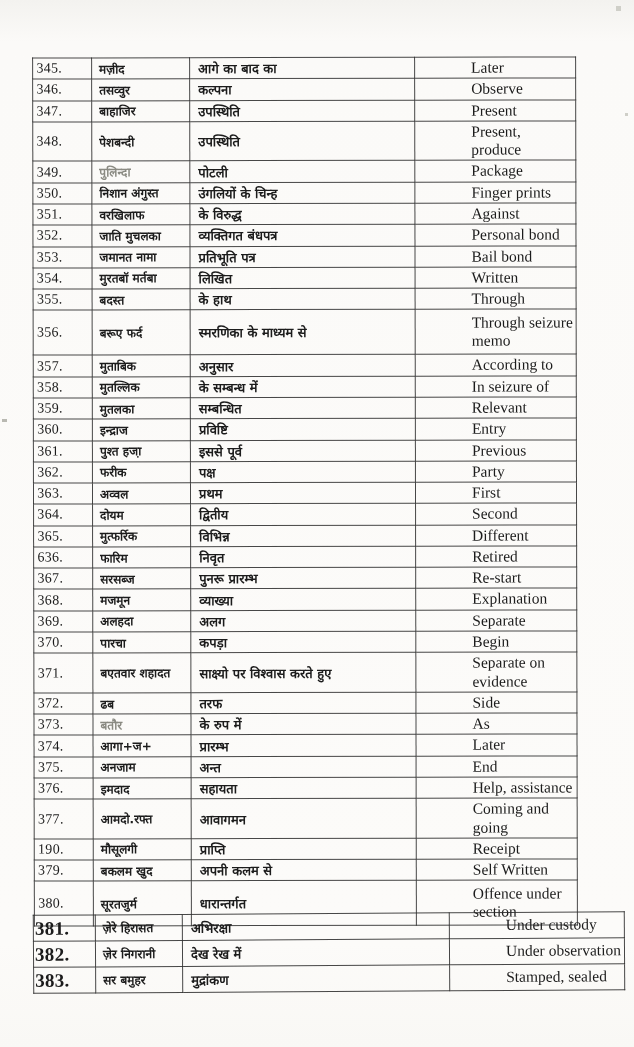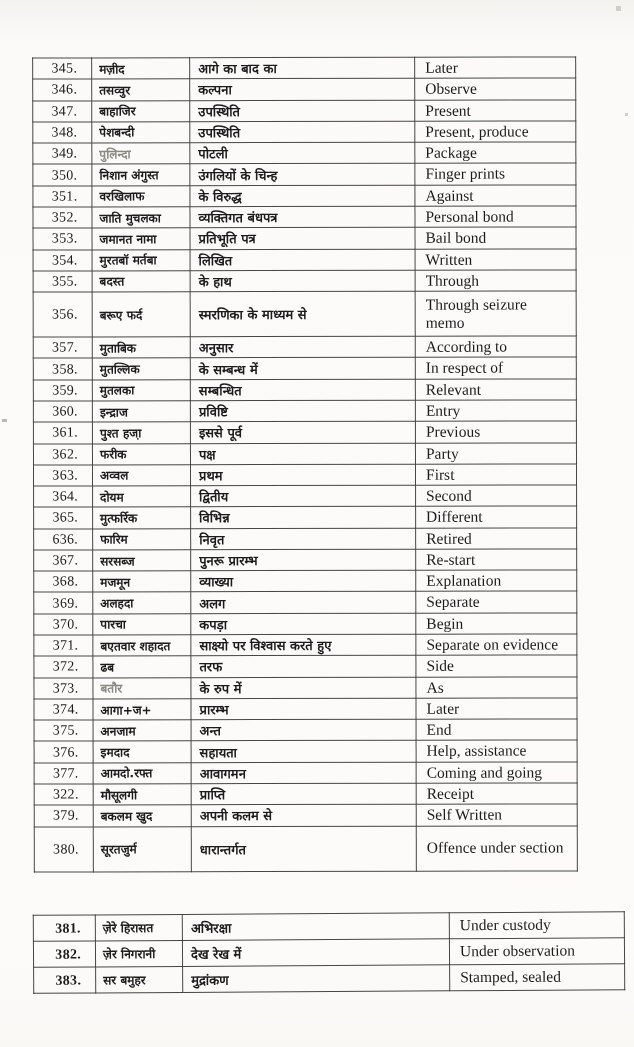--- a/index.html
+++ b/index.html
@@ -16,27 +16,27 @@
   table { border-collapse:collapse; position:absolute; table-layout:fixed; }
   #main-table  { left:33px; top:57px;  width:543px; transform:rotate(-0.12deg); }
   #bottom-table{ left:33px; top:913px; width:591px; transform:rotate(-0.35deg); }
   td {
     border:1px solid rgba(45,45,45,0.88);
     vertical-align:middle; overflow:hidden; white-space:nowrap;
   }
   tr.single { height:20px; }
   tr.tall   { height:45px; }
   #bottom-table tr { height:26px; }
-  td.num { text-align:right; padding-right:14px; font-size:14px; letter-spacing:0.3px; }
-  #bottom-table td.num { font-size:14px; font-weight:bold; }
+  td.num { text-align:right; padding-right:29px; font-size:14px; letter-spacing:0.3px; }
+  #bottom-table td.num { font-size:19px; font-weight:bold; }
   .dev { font-family:"DejaVu Sans", sans-serif; }
   td.word    { padding-left:7px;  font-size:12px; font-weight:600;margin-top:28px; }
   td.meaning { padding-left:8px;  font-size:13px; font-weight:600; }
   td.english { padding-left:10px; font-size:15.5px; white-space:normal; }
-  .en-span { display:inline-block; max-width:142px; line-height:1.18; }
+  .en-span { display:inline-block; max-width:142px; line-height:1.18;margin-left:46px; }
   #bottom-table .en-span { max-width:168px; }
   .faded { color:#8a8a82; }
   .speck { position:absolute; background:#cfcfc8; }
   #speck1 { left:616px; top:6px;  width:5px; height:5px; }
   #speck2 { left:2px;   top:419px; width:5px; height:3px; background:#b9b9b2; }
   #speck3 { left:625px; top:113px; width:3px; height:3px; }
 </style>
 </head>
 <body>
 
@@ -129,21 +129,21 @@
         <tr class="single">
           <td class="num"><span>357.</span></td>
           <td class="word dev"><span>मुताबिक</span></td>
           <td class="meaning dev"><span>अनुसार</span></td>
           <td class="english"><span class="en-span">According to</span></td>
         </tr>
         <tr class="single">
           <td class="num"><span>358.</span></td>
           <td class="word dev"><span>मुतल्लिक</span></td>
           <td class="meaning dev"><span>के सम्बन्ध में</span></td>
-          <td class="english"><span class="en-span">In respect of</span></td>
+          <td class="english"><span class="en-span">In seizure of</span></td>
         </tr>
         <tr class="single">
           <td class="num"><span>359.</span></td>
           <td class="word dev"><span>मुतलका</span></td>
           <td class="meaning dev"><span>सम्बन्धित</span></td>
           <td class="english"><span class="en-span">Relevant</span></td>
         </tr>
         <tr class="single">
           <td class="num"><span>360.</span></td>
           <td class="word dev"><span>इन्द्राज</span></td>
@@ -246,21 +246,21 @@
           <td class="meaning dev"><span>सहायता</span></td>
           <td class="english"><span class="en-span">Help, assistance</span></td>
         </tr>
         <tr class="single">
           <td class="num"><span>377.</span></td>
           <td class="word dev"><span>आमदो.रफ्त</span></td>
           <td class="meaning dev"><span>आवागमन</span></td>
           <td class="english"><span class="en-span">Coming and going</span></td>
         </tr>
         <tr class="single">
-          <td class="num"><span>322.</span></td>
+          <td class="num"><span>190.</span></td>
           <td class="word dev"><span>मौसूलगी</span></td>
           <td class="meaning dev"><span>प्राप्ति</span></td>
           <td class="english"><span class="en-span">Receipt</span></td>
         </tr>
         <tr class="single">
           <td class="num"><span>379.</span></td>
           <td class="word dev"><span>बकलम खुद</span></td>
           <td class="meaning dev"><span>अपनी कलम से</span></td>
           <td class="english"><span class="en-span">Self Written</span></td>
         </tr>

